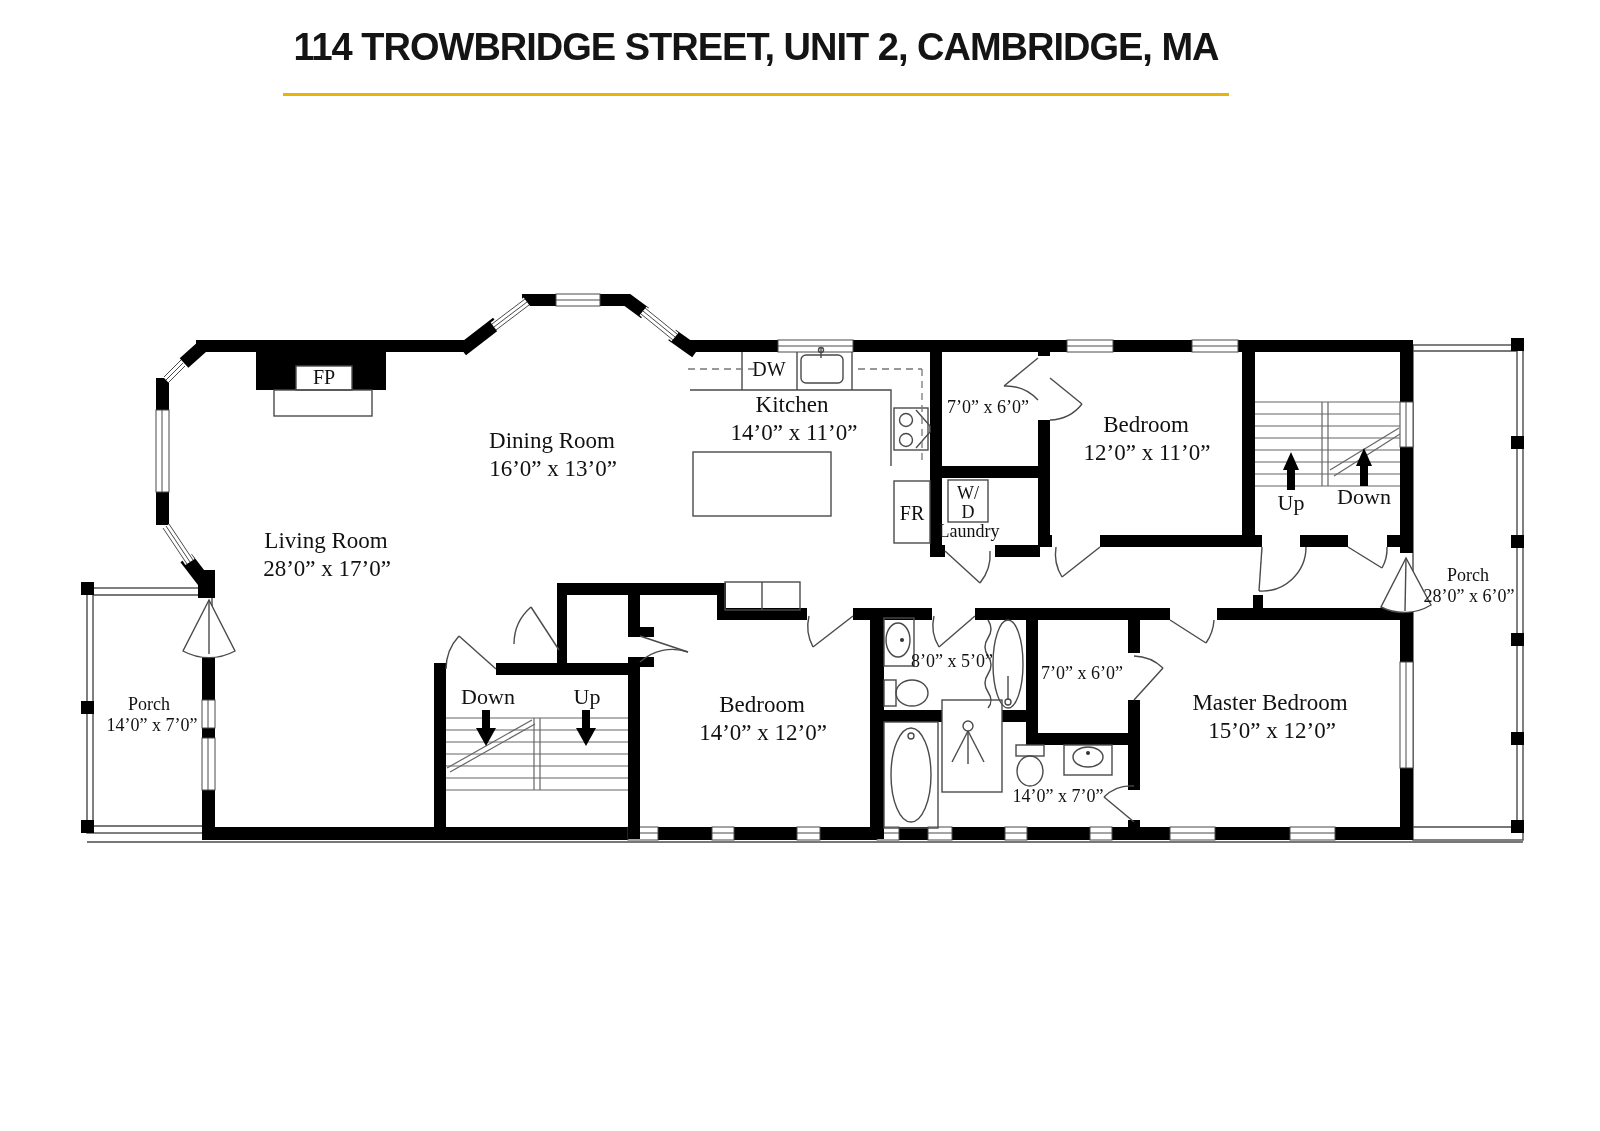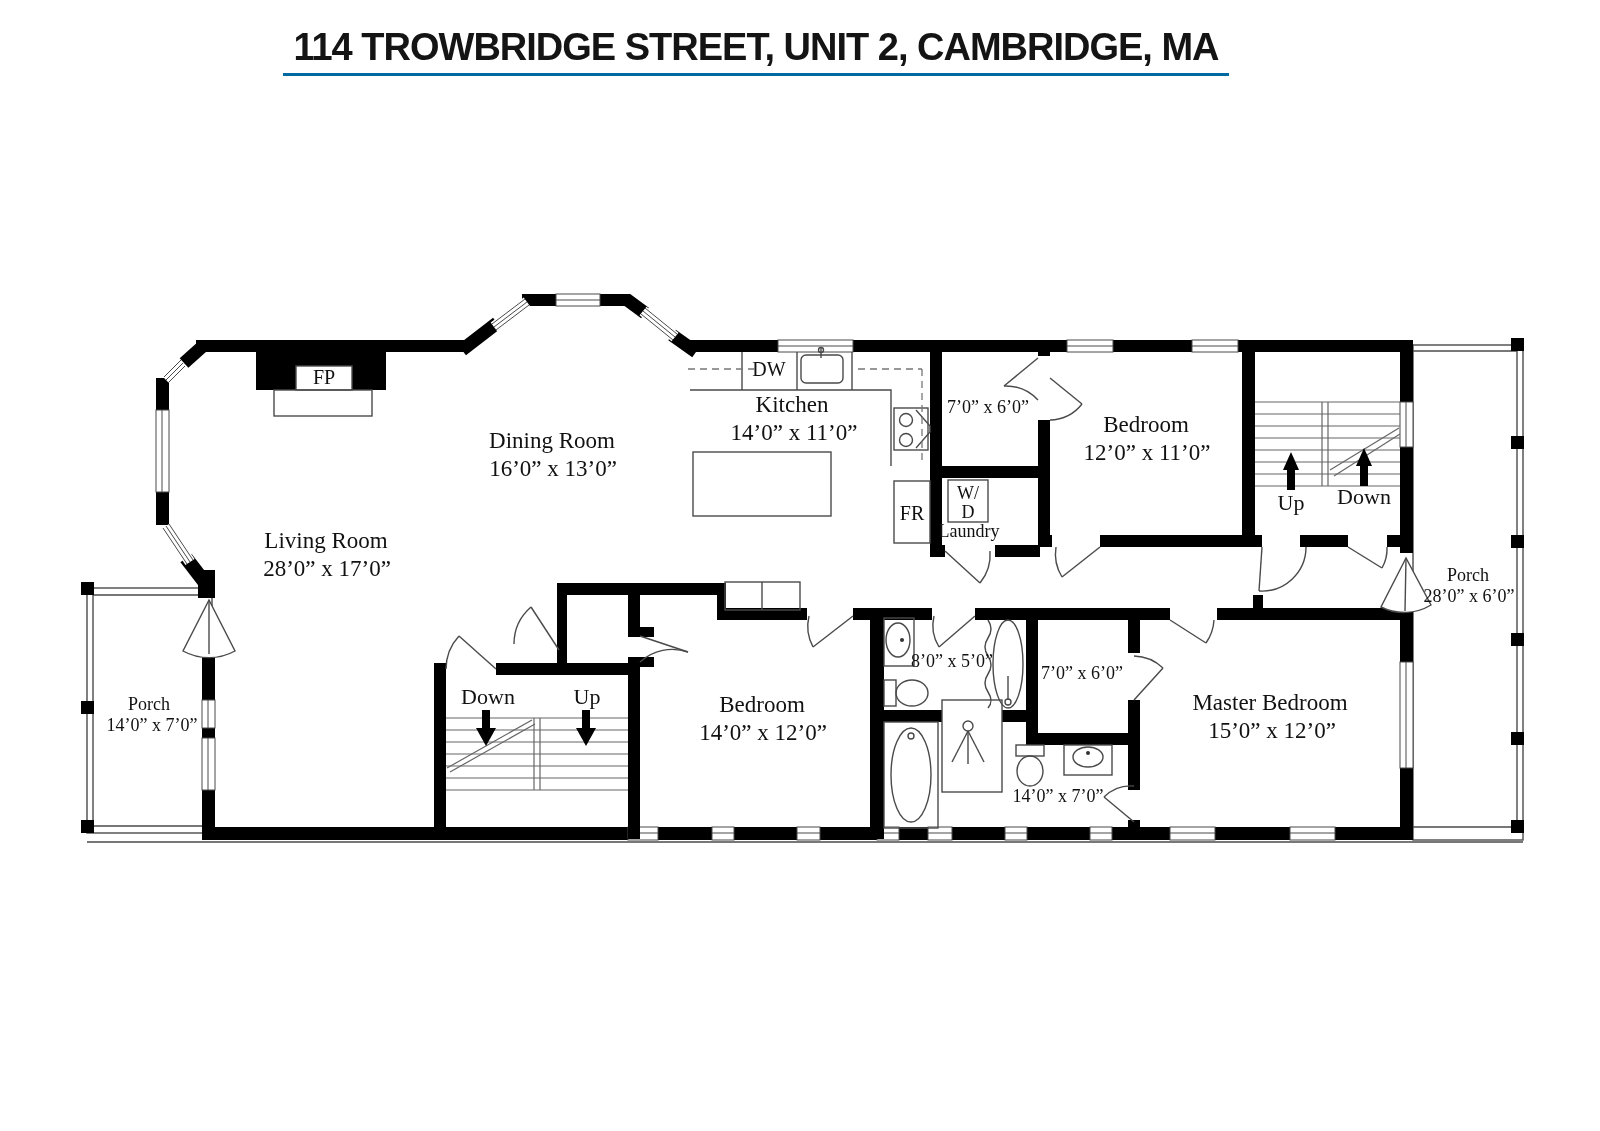--- a/index.html
+++ b/index.html
@@ -1,18 +1,18 @@
 <!DOCTYPE html>
 <html><head>
 <meta charset="utf-8">
 <style>
   html,body{margin:0;padding:0;background:#fff;}
   body{width:1600px;height:1131px;position:relative;font-family:"Liberation Sans",sans-serif;}
   .title-wrap{position:absolute;left:283px;top:26px;width:946px;text-align:center;
-    border-bottom:3px solid #0369a1;padding-bottom:4px;}
+    border-bottom:3px solid #eab308;padding-bottom:24px;}
   .title-wrap h1{margin:0;font-size:38px;font-weight:bold;letter-spacing:-1px;color:#141414;
     font-family:"Liberation Sans",sans-serif;white-space:nowrap;}
   svg{position:absolute;left:0;top:0;}
   .wall{fill:#000;stroke:none;}
   .wline{stroke:#000;fill:none;}
   .thin{stroke:#4a4a4a;stroke-width:1.4;fill:none;}
   .thinf{stroke:#4a4a4a;stroke-width:1.4;fill:#fff;}
   .win{fill:#fff;stroke:#4a4a4a;stroke-width:1;}
   .winline{stroke:#4a4a4a;stroke-width:1;}
   .dash{stroke:#777;stroke-width:1.3;fill:none;stroke-dasharray:7 5;}

